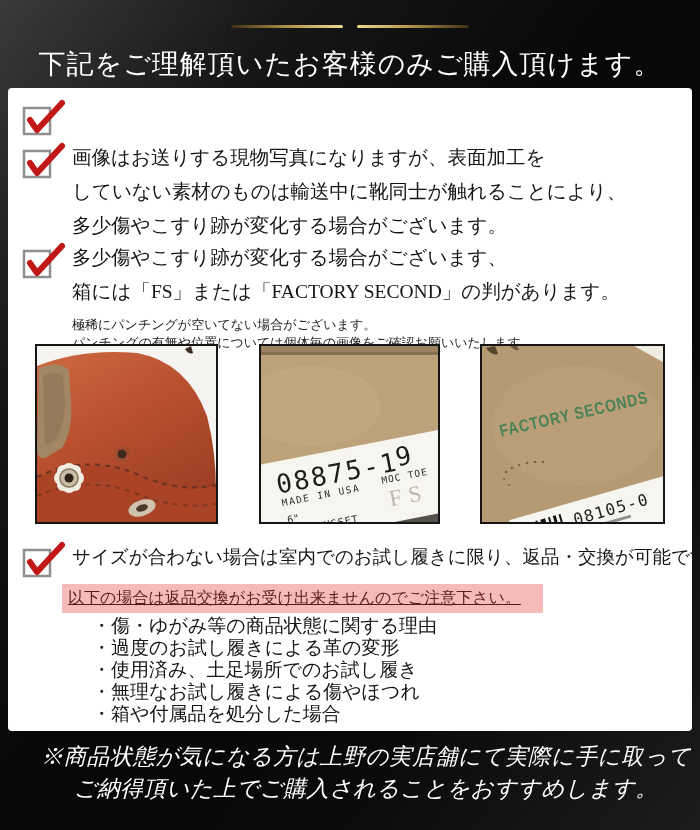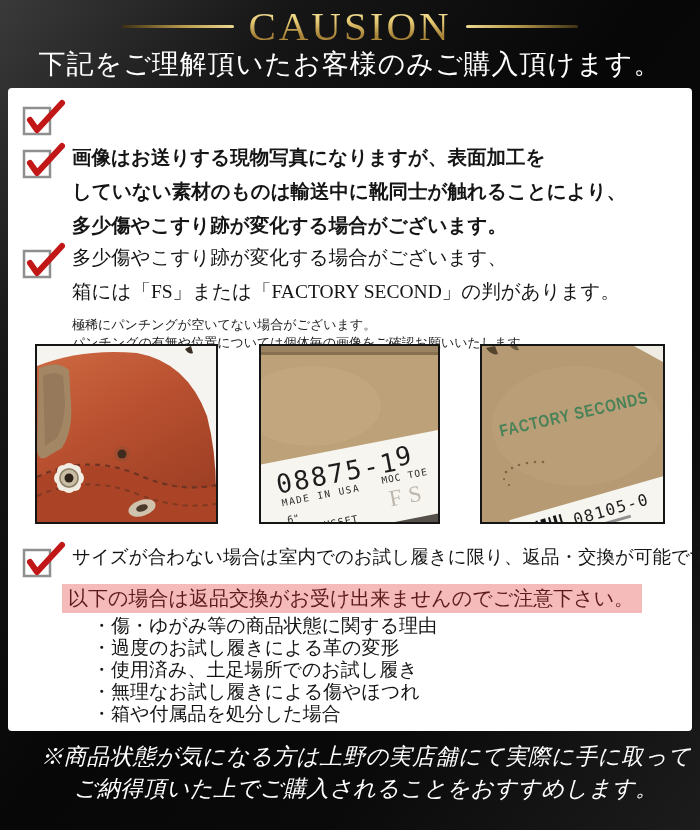--- a/index.html
+++ b/index.html
@@ -29,50 +29,49 @@
   .checkbox-icon{flex:0 0 44px;margin-top:1px;}
   .check-text{margin-left:6px;font-size:19.5px;line-height:34px;white-space:nowrap;}
   .check-text.small-line{font-size:18.5px;}
   .sub-note{font-size:13px;line-height:18px;color:#222;margin-top:7px;white-space:nowrap;}
   
   .photos{position:absolute;top:256px;left:0;width:684px;display:flex;
     justify-content:space-between;padding:0 27px;box-sizing:border-box;}
   .photo{border:2px solid #151515;background:#fff;font-size:0;line-height:0;}
   
   .pink-note{position:absolute;top:496px;left:54px;background:#f5baba;color:#5d1a1a;
-    font-size:20px;line-height:26px;padding:1px 8px 2px 6px;white-space:nowrap;}
+    font-size:16px;line-height:26px;padding:1px 22px 2px 6px;white-space:nowrap;text-decoration:underline;}
   .bullets{position:absolute;top:527px;left:84px;font-size:19px;line-height:22px;color:#151515;}
   
   .footer{position:absolute;top:741px;left:16px;width:100%;text-align:center;
     color:#fff;font-size:22.5px;line-height:32px;letter-spacing:0.5px;font-style:italic;}
   .lbl-mono{font-family:"DejaVu Sans Mono","Liberation Mono",monospace;}
   .lbl-sans{font-family:"Liberation Sans","DejaVu Sans",sans-serif;}
 </style>
 </head>
 <body>
 
 <div class="page">
 
   <div class="title-row">
     <div class="gold-line left"></div>
-    <div class="title">CAUSION</div>
     <div class="gold-line right"></div>
   </div>
   <div class="subtitle">下記をご理解頂いたお客様のみご購入頂けます。</div>
 
   <div class="panel">
 
     <div class="check-row" style="top:10px;">
       <svg class="checkbox-icon" width="44" height="38" viewBox="0 0 44 38">
         <rect x="2" y="9" width="26" height="26" fill="#ffffff" stroke="#8f8f8f" stroke-width="2.5"></rect>
         <path d="M8 21 L15 31 L40 4" fill="none" stroke="#c21717" stroke-width="6" stroke-linecap="round" stroke-linejoin="round"></path>
       </svg>
     </div>
 
-    <div class="check-row" style="top:53px;font-weight:bold;">
+    <div class="check-row" style="top:53px;">
       <svg class="checkbox-icon" width="44" height="38" viewBox="0 0 44 38">
         <rect x="2" y="9" width="26" height="26" fill="#ffffff" stroke="#8f8f8f" stroke-width="2.5"></rect>
         <path d="M8 21 L15 31 L40 4" fill="none" stroke="#c21717" stroke-width="6" stroke-linecap="round" stroke-linejoin="round"></path>
       </svg>
       <div class="check-text">
         <div>画像はお送りする現物写真になりますが、表面加工を</div>
         <div>していない素材のものは輸送中に靴同士が触れることにより、</div>
         <div>多少傷やこすり跡が変化する場合がございます。</div>
       </div>
     </div>

